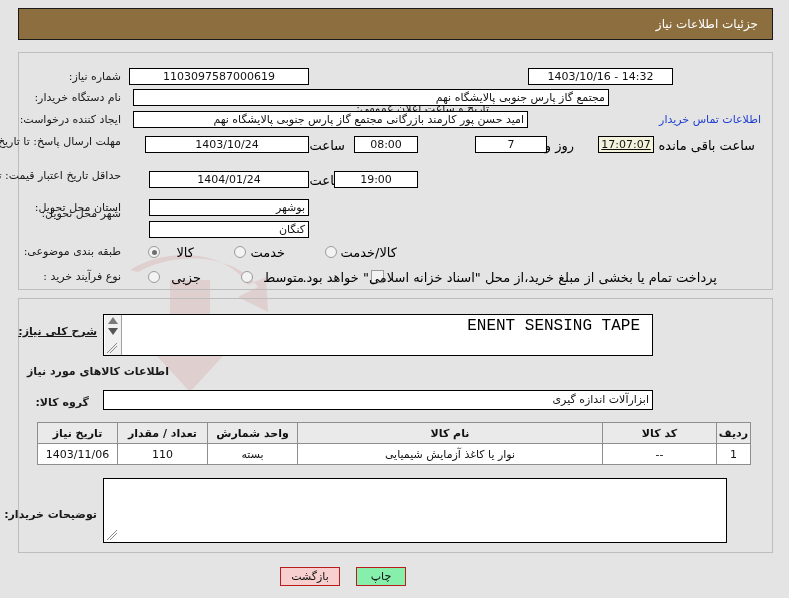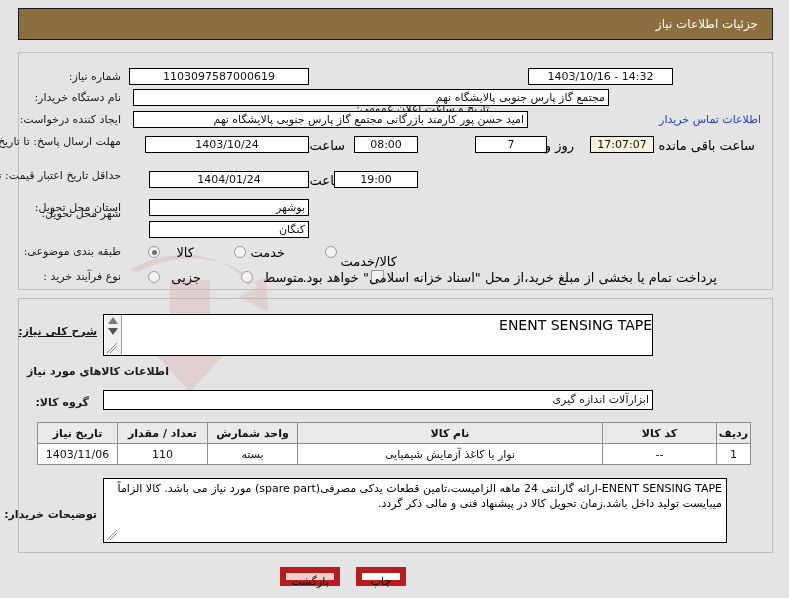--- a/index.html
+++ b/index.html
@@ -144,27 +144,28 @@
   .ta-wrap {
     position: absolute;
     border: 1px solid #000;
     background: #fff;
     box-sizing: border-box;
     z-index: 4;
     overflow: hidden;
   }
   .ta-text {
     position: absolute;
-    right: 0; top: 2px;
+    right: 12px; top: 2px;
     left: 22px;
-    font-size: 14px;
+    font-size: 16px;
     text-align: right;
     direction: ltr;
     white-space: nowrap;
     overflow: hidden;
+    font-family: Liberation Mono, monospace;
   }
   .ta-scroll {
     position: absolute;
     left: 0; top: 0;
     width: 16px; height: 100%;
     background: #f0f0f0;
     border-left: 1px solid #fff;
     border-right: 1px solid #a0a0a0;
   }
   .ta-arrow {
@@ -223,30 +224,30 @@
     position: absolute;
     left: 2px; bottom: 1px;
     width: 12px; height: 12px;
   }
 
   
   .btn {
     position: absolute;
     height: 19px;
     line-height: 17px;
-    border: 6px solid #b91c1c;
+    border: 1px solid #b91c1c;
     box-sizing: border-box;
     font-size: 11px;
     text-align: center;
     color: #111;
     cursor: pointer;
     z-index: 5;
   }
   .btn.pink  { background: #f8cfcf; }
-  .btn.green { background: #ffffff; }
+  .btn.green { background: #86efac; }
 </style>
 </head>
 <body>
 
 <div class="watermark">
   <svg class="wm-arrow" viewBox="0 0 150 150">
     <path d="M20 20 C 55 0, 115 0, 140 35 L 120 45 L 150 60 L 148 25 L 130 33 C 105 -5, 45 -3, 12 18 Z" fill="#d99a9a"></path>
     <path d="M52 28 L 92 28 L 92 92 L 116 92 L 72 140 L 28 92 L 52 92 Z" fill="#d99a9a"></path>
   </svg>
 </div>
@@ -267,41 +268,41 @@
 <div class="lbl" style="right:668px; top:113px; width:110px;">ایجاد کننده درخواست:</div>
 <div class="fld rtlend" style="right:261px; top:111px; width:395px;">امید حسن پور کارمند بازرگانی مجتمع گاز پارس جنوبی  پالایشگاه نهم</div>
 <div class="link" style="right:28px; top:113px;">اطلاعات تماس خریدار</div>
 
 <div class="lbl" style="right:668px; top:135px; width:100px; line-height:13px; text-align:right;">مهلت ارسال پاسخ: تا تاریخ:</div>
 <div class="fld" style="right:480px; top:136px; width:164px;">1403/10/24</div>
 <div class="plain" style="right:444px; top:138px;">ساعت</div>
 <div class="fld" style="right:371px; top:136px; width:64px;">08:00</div>
 <div class="fld" style="right:242px; top:136px; width:72px;">7</div>
 <div class="plain" style="right:215px; top:138px;margin-left:18px;">روز و</div>
-<div class="fld cream" style="right:135px; top:136px; width:64px;">17:07:07</div>
+<div class="fld cream" style="right:135px; top:136px; width:56px;text-decoration:underline;">17:07:07</div>
 <div class="plain" style="right:34px; top:138px;">ساعت باقی مانده</div>
 
 <div class="lbl" style="right:668px; top:169px; width:110px; line-height:13px;">حداقل تاریخ اعتبار قیمت: تا تاریخ:</div>
 <div class="fld" style="right:480px; top:171px; width:160px;">1404/01/24</div>
 <div class="plain" style="right:444px; top:173px;">ساعت</div>
 <div class="fld" style="right:371px; top:171px; width:84px;">19:00</div>
 
 <div class="lbl" style="right:668px; top:201px; width:100px;">استان محل تحویل:</div>
 <div class="fld rtlend" style="right:480px; top:199px; width:160px;">بوشهر</div>
 
 <div class="lbl" style="right:668px; top:207px; width:100px;">شهر محل تحویل:</div>
 <div class="fld rtlend" style="right:480px; top:221px; width:160px;">کنگان</div>
 
 <div class="lbl" style="right:668px; top:245px; width:100px;">طبقه بندی موضوعی:</div>
 <div class="radio on" style="right:629px; top:246px;"></div>
 <div class="plain" style="right:595px; top:245px;">کالا</div>
 <div class="radio" style="right:543px; top:246px;"></div>
 <div class="plain" style="right:504px; top:245px;">خدمت</div>
 <div class="radio" style="right:452px; top:246px;"></div>
-<div class="plain" style="right:392px; top:245px;margin-top:9px;">کالا/خدمت</div>
+<div class="plain" style="right:392px; top:245px;">کالا/خدمت</div>
 
 <div class="lbl" style="right:668px; top:270px; width:100px;">نوع فرآیند خرید :</div>
 <div class="radio" style="right:629px; top:271px;"></div>
 <div class="plain" style="right:588px; top:270px;margin-left:20px;">جزیی</div>
 <div class="radio" style="right:536px; top:271px;"></div>
 <div class="plain" style="right:485px; top:270px;">متوسط</div>
 <div class="checkbox" style="right:405px; top:270px;"></div>
 <div class="plain" style="right:72px; top:270px;">پرداخت تمام یا بخشی از مبلغ خرید،از محل "اسناد خزانه اسلامی" خواهد بود.</div>
 
 <div class="panel" id="panel-middle"></div>
@@ -354,21 +355,20 @@
       <td>نوار یا کاغذ آزمایش شیمیایی</td>
       <td>بسته</td>
       <td>110</td>
       <td>1403/11/06</td>
     </tr>
   </tbody>
 </table>
 
 <div class="lbl bold" style="right:692px; top:508px; width:76px;">توضیحات خریدار:</div>
 <div class="notes-box" style="right:62px; top:478px; width:624px; height:65px;">
-  <span>ENENT SENSING TAPE-ارائه گارانتی 24 ماهه الزامیست،تامین قطعات یدکی مصرفی(spare part) مورد نیاز می باشد. کالا الزاماً میبایست تولید داخل باشد.زمان تحویل کالا در پیشنهاد فنی و مالی ذکر گردد.</span>
   <svg class="notes-grip" viewBox="0 0 12 12">
     <line x1="1" y1="11" x2="11" y2="1" stroke="#888" stroke-width="1"></line>
     <line x1="4" y1="11" x2="11" y2="4" stroke="#888" stroke-width="1"></line>
   </svg>
 </div>
 
 <div class="btn pink" style="right:449px; top:567px; width:60px;">بازگشت</div>
 <div class="btn green" style="right:383px; top:567px; width:50px;">چاپ</div>
 
 </body></html>

